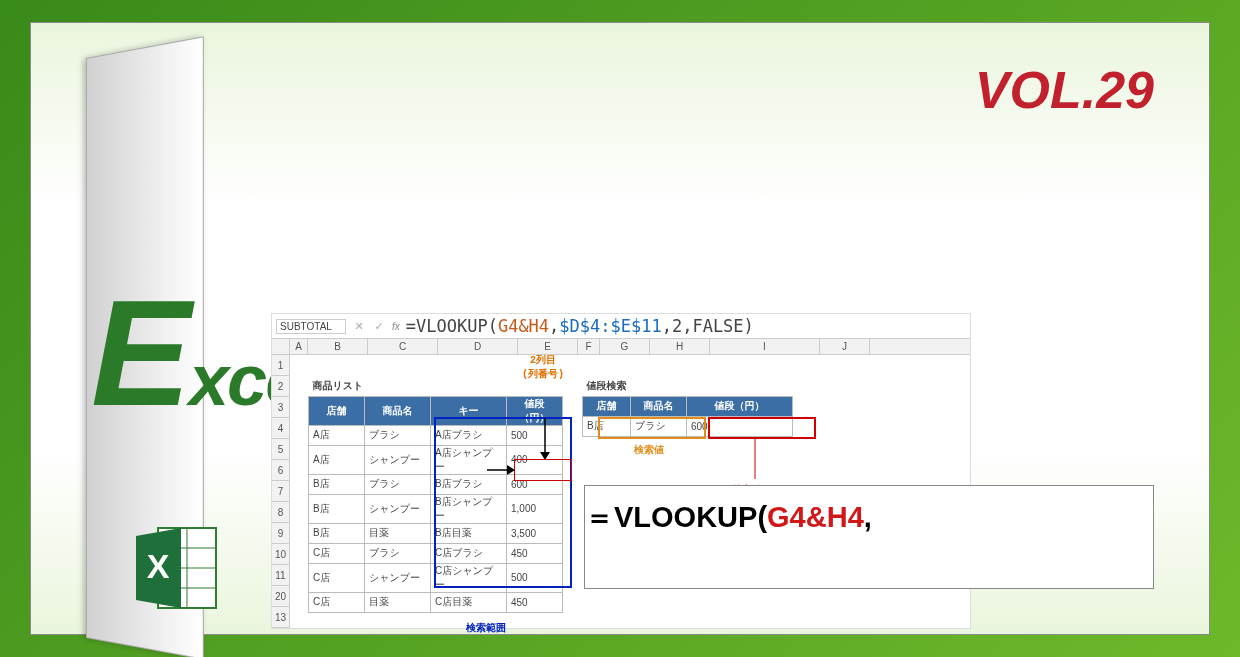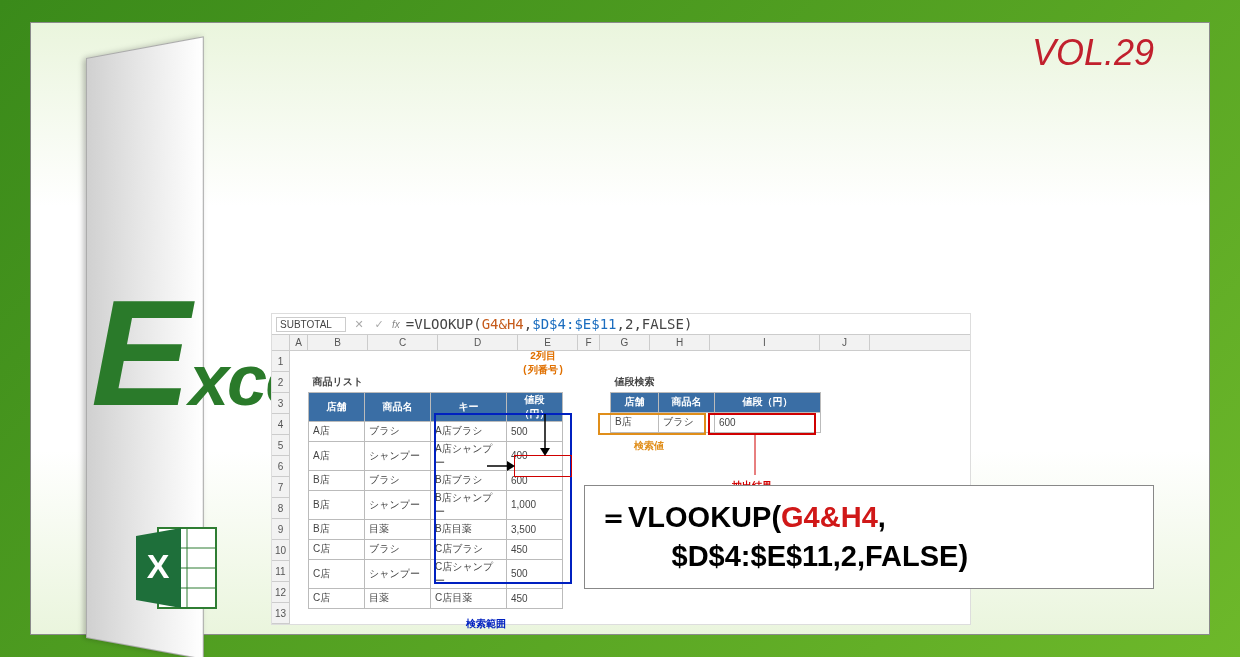--- a/index.html
+++ b/index.html
@@ -26,23 +26,23 @@
     left: 55px; top: 35px; width: 120px; height: 580px;
     background: linear-gradient(90deg, #d0d0d0 0%, #ffffff 100%);
     transform: perspective(700px) rotateY(-24deg);
     transform-origin: left center;
     box-shadow: -3px 0 6px rgba(0,0,0,0.25);
     border: 1px solid #aaa;
   }
   .vol-tag {
     position: absolute;
     right: 55px;
-    top: 9px;
-    font-size: 36px;
-    font-weight: 400;
+    top: 37px;
+    font-size: 52px;
+    font-weight: 700;
     font-style: italic;
     color: #c1202d;
   }
   .title {
     position: absolute;
     left: 230px;
     top: 38px;
     right: 55px;
     font-weight: 900;
     line-height: 1.1;
@@ -83,21 +83,21 @@
   .sheet-top {
     display: flex;
     align-items: center;
     padding: 2px 4px;
     border-bottom: 1px solid #ccc;
     gap: 6px;
   }
   .name-box { width: 70px; border: 1px solid #ccc; padding: 1px 3px; font-size: 10px; background: #fff; }
   .mini-btn { width: 14px; text-align: center; color: #aaa; cursor: pointer; font-size: 11px; }
   .fx-label { color: #888; font-style: italic; font-size: 10px; }
-  .fx-bar { flex: 1; font-size: 14px; font-family: Consolas, monospace; }
+  .fx-bar { flex: 1; font-size: 17px; font-family: Consolas, monospace; }
   .fx-bar .f1 { color: #1b6dbf; }
   .fx-bar .f2 { color: #c55a1a; }
   .col-row { display: flex; background: #f2f2f2; border-bottom: 1px solid #ccc; }
   .col-row div { border-right: 1px solid #ccc; text-align: center; font-size: 10px; color: #555; height: 15px; line-height: 15px; }
   .grid { display: flex; }
   .rownums { background: #f2f2f2; }
   .rownums div { width: 18px; height: 21px; text-align: center; font-size: 10px; border-right: 1px solid #ccc; border-bottom: 1px solid #ccc; line-height: 21px; color: #555; }
   .cells { position: relative; flex: 1; }
   table.inner { border-collapse: collapse; }
   table.inner td, table.inner th {
@@ -113,21 +113,21 @@
   .ov-red { position: absolute; border: 2px solid #d00000; pointer-events: none; }
   .lbl { position: absolute; font-size: 10px; font-weight: 600; font-family: Liberation Mono, monospace; }
 
   
   .formula-box {
     position: absolute;
     right: 55px; bottom: 45px;
     width: 570px;
     background: #fff;
     border: 1px solid #888;
-    padding: 12px 14px;
+    padding: 12px 0;
     font-size: 29px;
     font-weight: 600;
     line-height: 1.35;
     font-family: "Meiryo", sans-serif;
   }
   .formula-box .red { color: #d01818; }
 </style>
 </head>
 <body>
 
@@ -181,21 +181,21 @@
           <div>2</div>
           <div>3</div>
           <div>4</div>
           <div>5</div>
           <div>6</div>
           <div>7</div>
           <div>8</div>
           <div>9</div>
           <div>10</div>
           <div>11</div>
-          <div>12</div>
+          <div>20</div>
           <div>13</div>
         </div>
       <div class="cells" id="cells">
 
         <div class="lbl" style="color:#e07000; left:232px; top:-2px; white-space:pre; text-align:center;">2列目
 (列番号)</div>
 
         <table class="inner" style="position:absolute; left:18px; top:21px;">
           <tbody>
               <tr>
@@ -253,21 +253,21 @@
               </tr>
               <tr>
                 <td>C店</td>
                 <td>目薬</td>
                 <td>C店目薬</td>
                 <td class="num">450</td>
               </tr>
             </tbody>
         </table>
 
-        <table class="inner" style="position:absolute; left:320px; top:21px;">
+        <table class="inner" style="position:absolute; left:292px; top:21px;">
           <tbody>
               <tr>
                 <td colspan="3" style="border:none; border-bottom:1px solid #bbb; font-weight:600;"><span>値段検索</span></td>
               </tr>
           <tr>
             <th class="hdr" style="width:48px">店舗</th>
             <th class="hdr" style="width:56px">商品名</th>
             <th class="hdr" style="width:106px">値段（円）</th>
           </tr>
           <tr>
@@ -297,16 +297,16 @@
 
         <div class="lbl" style="color:#0020c0; left:176px; top:254px;margin-top:12px;">検索範囲</div>
         <div class="lbl" style="color:#e08e1a; left:344px; top:88px;">検索値</div>
         <div class="lbl" style="color:#d00000; left:442px; top:128px;">抽出結果</div>
       </div>
     </div>
   </div>
 
   <div class="formula-box">
     <span>＝VLOOKUP(</span><span class="red">G4&amp;H4</span><span>,</span><br>
-    &nbsp;&nbsp;&nbsp;&nbsp;&nbsp;&nbsp;&nbsp;&nbsp;&nbsp;<span>$D$4:$E$11,2,FALSE)</span>
+    &nbsp;&nbsp;&nbsp;&nbsp;&nbsp;&nbsp;&nbsp;&nbsp;&nbsp;
   </div>
 
 </div>
 
 </body></html>

